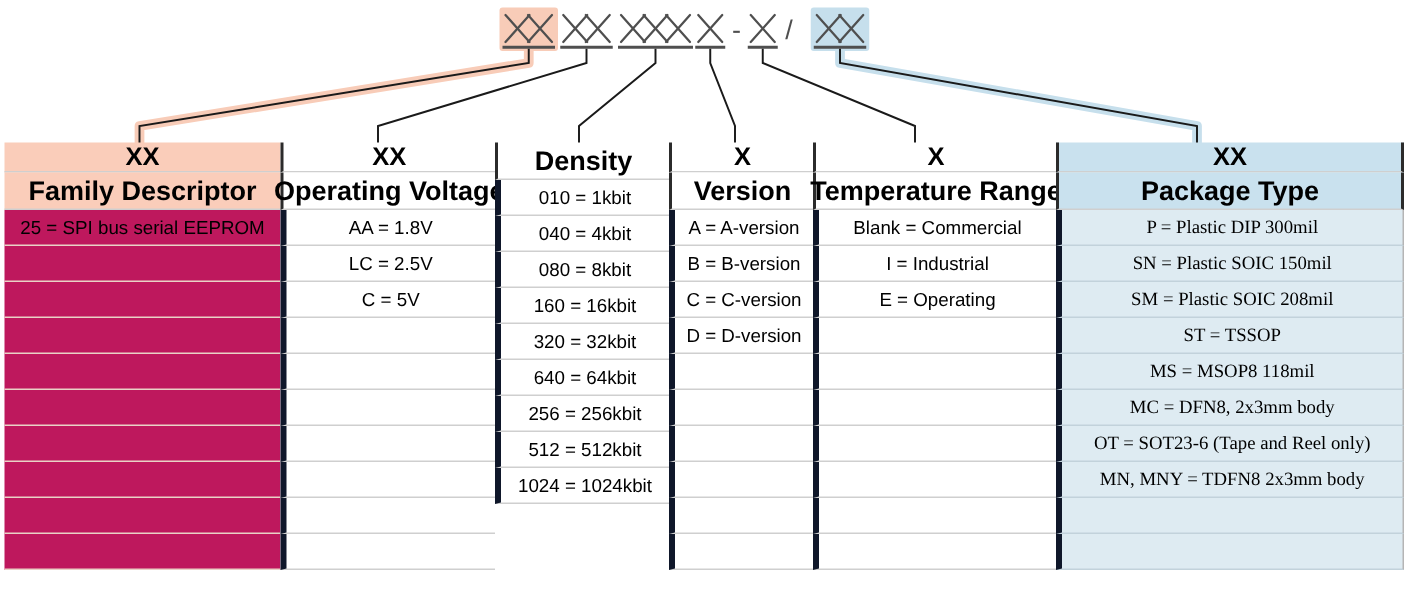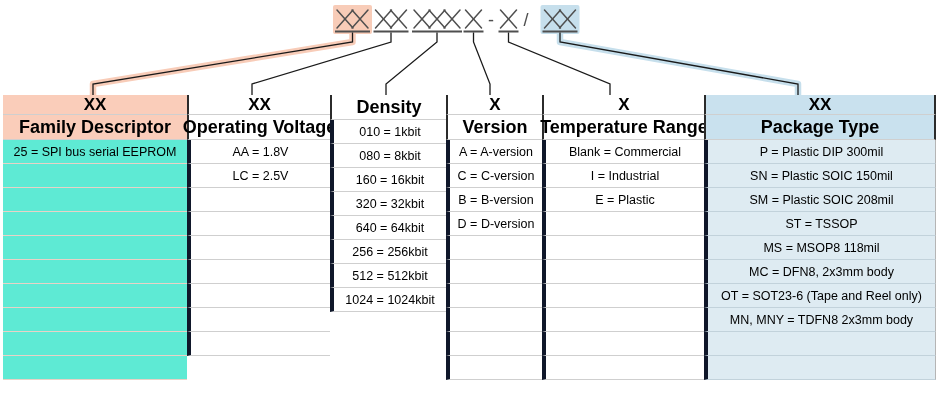--- a/index.html
+++ b/index.html
@@ -20,23 +20,23 @@
   .cell.head2 { height:25px; font-weight:bold; font-size:18px; }
   
   .table-column:not(:first-child) .cell.head1,
   .table-column:not(:first-child) .cell.head2 { border-left:2px solid #2b2b2b; }
   .table-column:not(:first-child) .cell.body  { border-left:4px solid #0f172a; }
   .table-column:last-child .cell.head1,
   .table-column:last-child .cell.head2 { border-right:2px solid #2b2b2b; }
   .table-column:last-child .cell.body  { border-right:1px solid #b5b5b5; }
   
   .column-salmon .cell.head1, .column-salmon .cell.head2 { background:#facdba; }
-  .column-salmon .cell.body { background:#5eead4; border-bottom-color:#e9d2c6; }
+  .column-salmon .cell.body { background:#be185d; border-bottom-color:#e9d2c6; }
   .column-blue .cell.head1, .column-blue .cell.head2 { background:#c9e1ee; }
-  .column-blue .cell.body { background:#deebf2; border-bottom-color:#c2d2db; }
+  .column-blue .cell.body { background:#deebf2; border-bottom-color:#c2d2db;font-family:Liberation Serif, serif; }
 </style>
 </head>
 <body>
 
 <div class="canvas">
   <svg id="top-svg" width="940" height="403" viewBox="0 0 940 403">
       <rect x="333" y="5" width="39" height="29" rx="2" fill="#f8ccb8"></rect>
       <polyline points="352.5,32 352.5,42 93,84 93,96" fill="none" stroke="#f8ccb8" stroke-width="6.5" stroke-linejoin="round" stroke-linecap="round"></polyline>
       <rect x="540.5" y="5" width="39" height="29" rx="2" fill="#c6dfec"></rect>
       <polyline points="560,32 560,42 798,84 798,96" fill="none" stroke="#c6dfec" stroke-width="6.5" stroke-linejoin="round" stroke-linecap="round"></polyline>
@@ -102,59 +102,61 @@
         <div class="cell body"></div>
         <div class="cell body"></div>
         <div class="cell body"></div>
         <div class="cell body"></div>
       </div>
       <div class="table-column column-white" style="width: 143px;">
         <div class="cell head1">XX</div>
         <div class="cell head2">Operating Voltage</div>
         <div class="cell body">AA = 1.8V</div>
         <div class="cell body">LC = 2.5V</div>
+        <div class="cell body">C = 5V</div>
         <div class="cell body"></div>
         <div class="cell body"></div>
         <div class="cell body"></div>
         <div class="cell body"></div>
         <div class="cell body"></div>
         <div class="cell body"></div>
         <div class="cell body"></div>
       </div>
       <div class="table-column column-white" style="width: 116px;">
         <div class="cell head2">Density</div>
         <div class="cell body">010 = 1kbit</div>
+        <div class="cell body">040 = 4kbit</div>
         <div class="cell body">080 = 8kbit</div>
         <div class="cell body">160 = 16kbit</div>
         <div class="cell body">320 = 32kbit</div>
         <div class="cell body">640 = 64kbit</div>
         <div class="cell body">256 = 256kbit</div>
         <div class="cell body">512 = 512kbit</div>
         <div class="cell body">1024 = 1024kbit</div>
       </div>
       <div class="table-column column-white" style="width: 96px;">
         <div class="cell head1">X</div>
         <div class="cell head2">Version</div>
         <div class="cell body">A = A-version</div>
+        <div class="cell body">B = B-version</div>
         <div class="cell body">C = C-version</div>
-        <div class="cell body">B = B-version</div>
         <div class="cell body">D = D-version</div>
         <div class="cell body"></div>
         <div class="cell body"></div>
         <div class="cell body"></div>
         <div class="cell body"></div>
         <div class="cell body"></div>
         <div class="cell body"></div>
       </div>
       <div class="table-column column-white" style="width: 162px;">
         <div class="cell head1">X</div>
         <div class="cell head2">Temperature Range</div>
         <div class="cell body">Blank = Commercial</div>
         <div class="cell body">I = Industrial</div>
-        <div class="cell body">E = Plastic</div>
+        <div class="cell body">E = Operating</div>
         <div class="cell body"></div>
         <div class="cell body"></div>
         <div class="cell body"></div>
         <div class="cell body"></div>
         <div class="cell body"></div>
         <div class="cell body"></div>
         <div class="cell body"></div>
       </div>
       <div class="table-column column-blue" style="width: 232px;">
         <div class="cell head1">XX</div>

